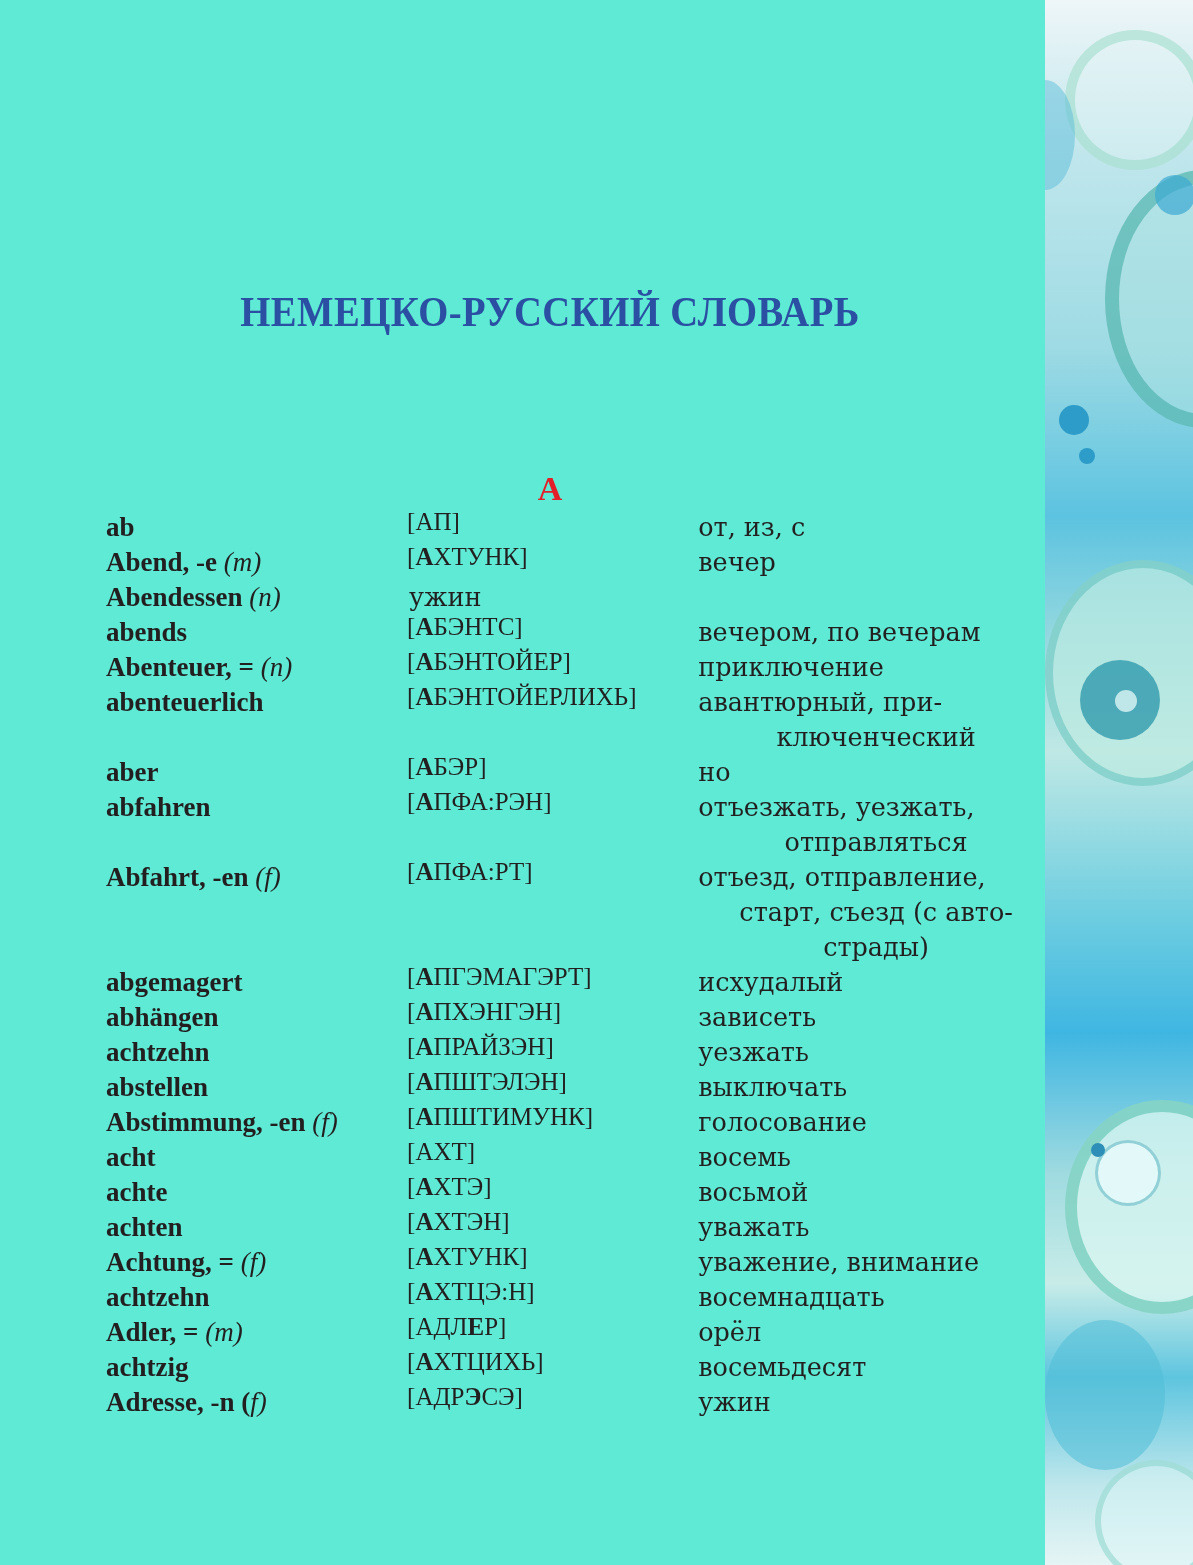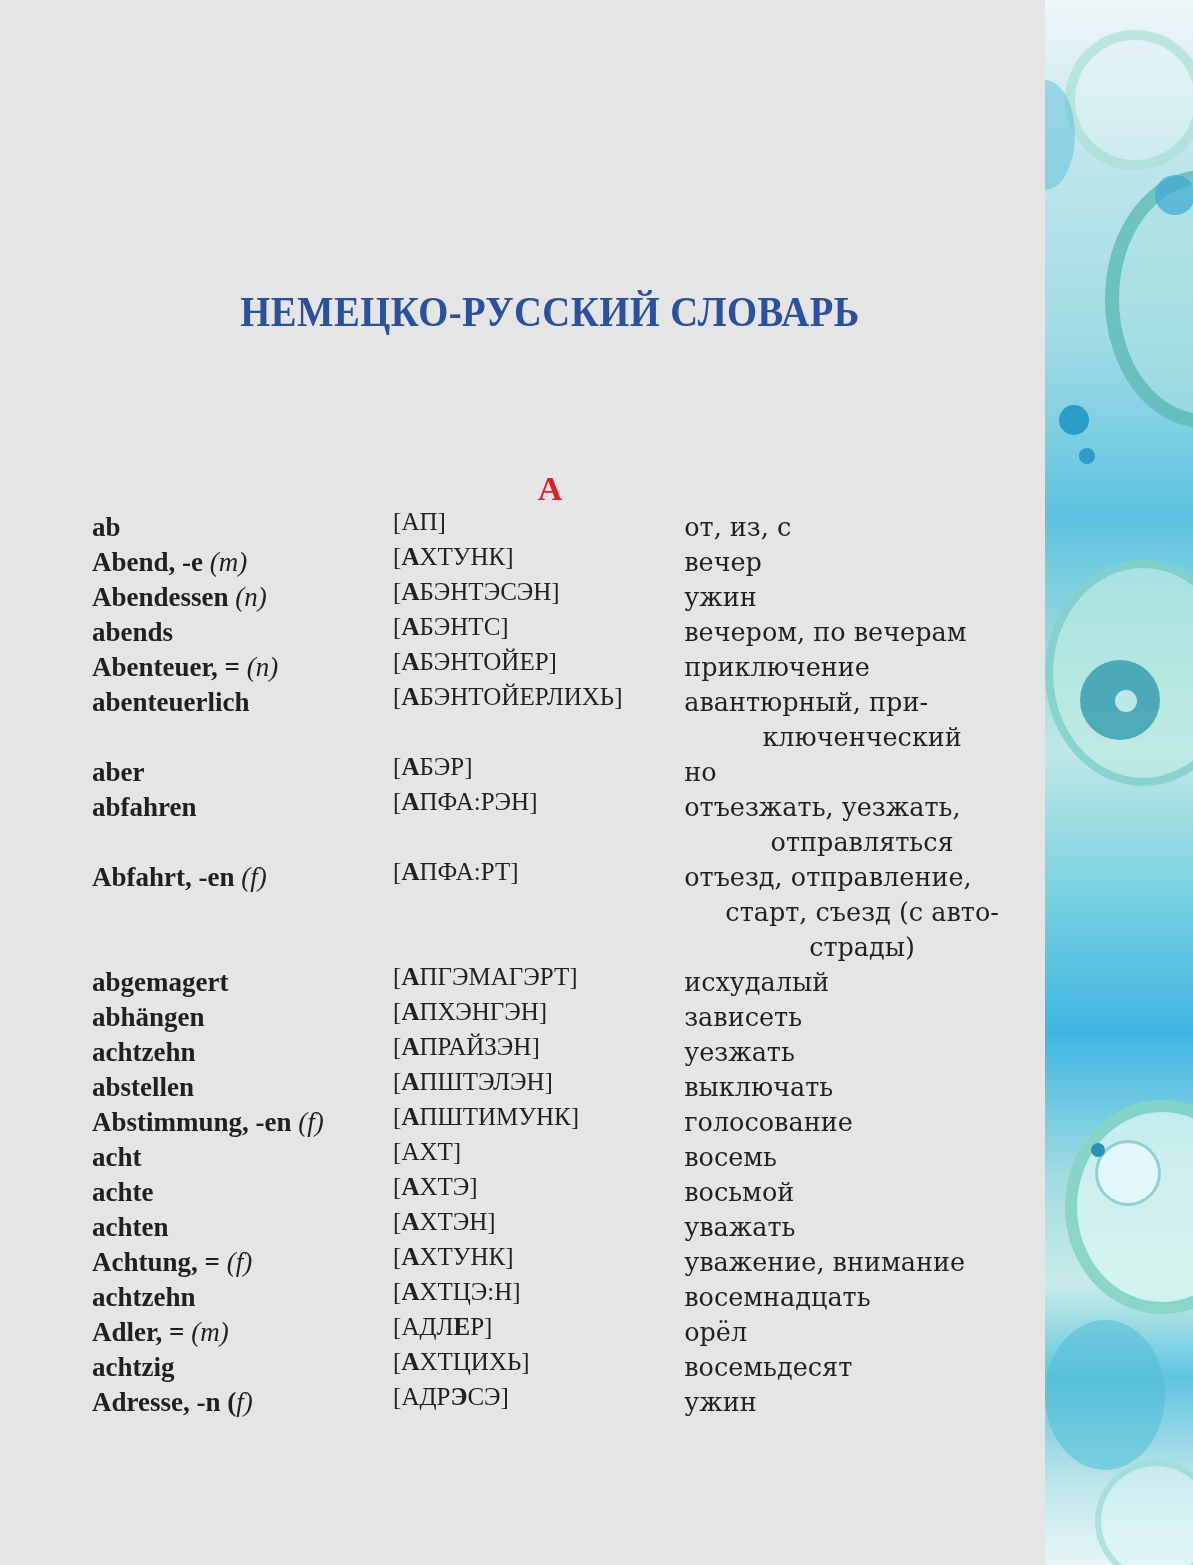--- a/index.html
+++ b/index.html
@@ -2,33 +2,33 @@
 <html><head>
 <meta charset="utf-8">
 <style>
   html, body { margin:0; padding:0; }
   body {
     width:1193px; height:1565px; position:relative; overflow:hidden;
     background:#ffffff;
     font-family:"DejaVu Serif", "Liberation Serif", serif;
     color:#231f20;
   }
-  .page { position:absolute; left:0; top:0; width:1045px; height:1565px; background:#e5e5e5; }
+  .page { position:absolute; left:0; top:0; width:1045px; height:1565px; background:#5eead4; }
   .title {
     position:absolute; left:0; width:1100px; top:288px; text-align:center;
     font-family:"Liberation Serif", serif; font-weight:bold;
     font-size:42px; letter-spacing:0.5px; color:#2a4fa3;
     transform:scaleX(0.92); transform-origin:550px 0;
   }
   .letter {
     position:absolute; left:0; width:1100px; top:470px; text-align:center;
     font-family:"Liberation Serif", serif; font-weight:bold;
     font-size:34px; color:#e3202a;
   }
-  .dict { position:absolute; left:92px; top:510px; width:930px; }
+  .dict { position:absolute; left:106px; top:510px; width:930px; }
   .row { position:relative; display:flex; line-height:35px; font-size:25.5px; }
   .c-word { width:303px; font-weight:bold; white-space:nowrap; font-family:"Liberation Serif", serif; font-size:27px; }
   .c-word .gram { font-style:italic; font-weight:normal; }
   .c-word .bparen { font-weight:bold; font-style:normal; }
   .c-tr { width:293px; white-space:nowrap; position:relative; top:-6px; font-family:Liberation Serif, serif; font-size:25px; }
   .c-tr b { font-weight:bold; }
   .c-ru { width:340px; font-size:25.5px; }
   .c-ru .cont { display:block; padding-left:18px;text-align:center; }
   .strip {
     position:absolute; left:1045px; top:0; width:148px; height:1565px; overflow:hidden;
@@ -48,21 +48,20 @@
         <div class="c-tr"><span>[</span><b></b><span>АП]</span></div>
         <div class="c-ru"><span class="">от, из, с</span></div>
       </div>
       <div class="row">
         <div class="c-word"><span>Abend, -e</span> <span class="gram">(m)</span></div>
         <div class="c-tr"><span>[</span><b>А</b><span>ХТУНК]</span></div>
         <div class="c-ru"><span class="">вечер</span></div>
       </div>
       <div class="row">
         <div class="c-word"><span>Abendessen</span> <span class="gram">(n)</span></div>
-        <div class="c-tr"><span>[</span><b>А</b><span>БЭНТЭСЭН]</span></div>
         <div class="c-ru"><span class="">ужин</span></div>
       </div>
       <div class="row">
         <div class="c-word"><span>abends</span></div>
         <div class="c-tr"><span>[</span><b>А</b><span>БЭНТС]</span></div>
         <div class="c-ru"><span class="">вечером, по вечерам</span></div>
       </div>
       <div class="row">
         <div class="c-word"><span>Abenteuer, =</span> <span class="gram">(n)</span></div>
         <div class="c-tr"><span>[</span><b>А</b><span>БЭНТОЙЕР]</span></div>

